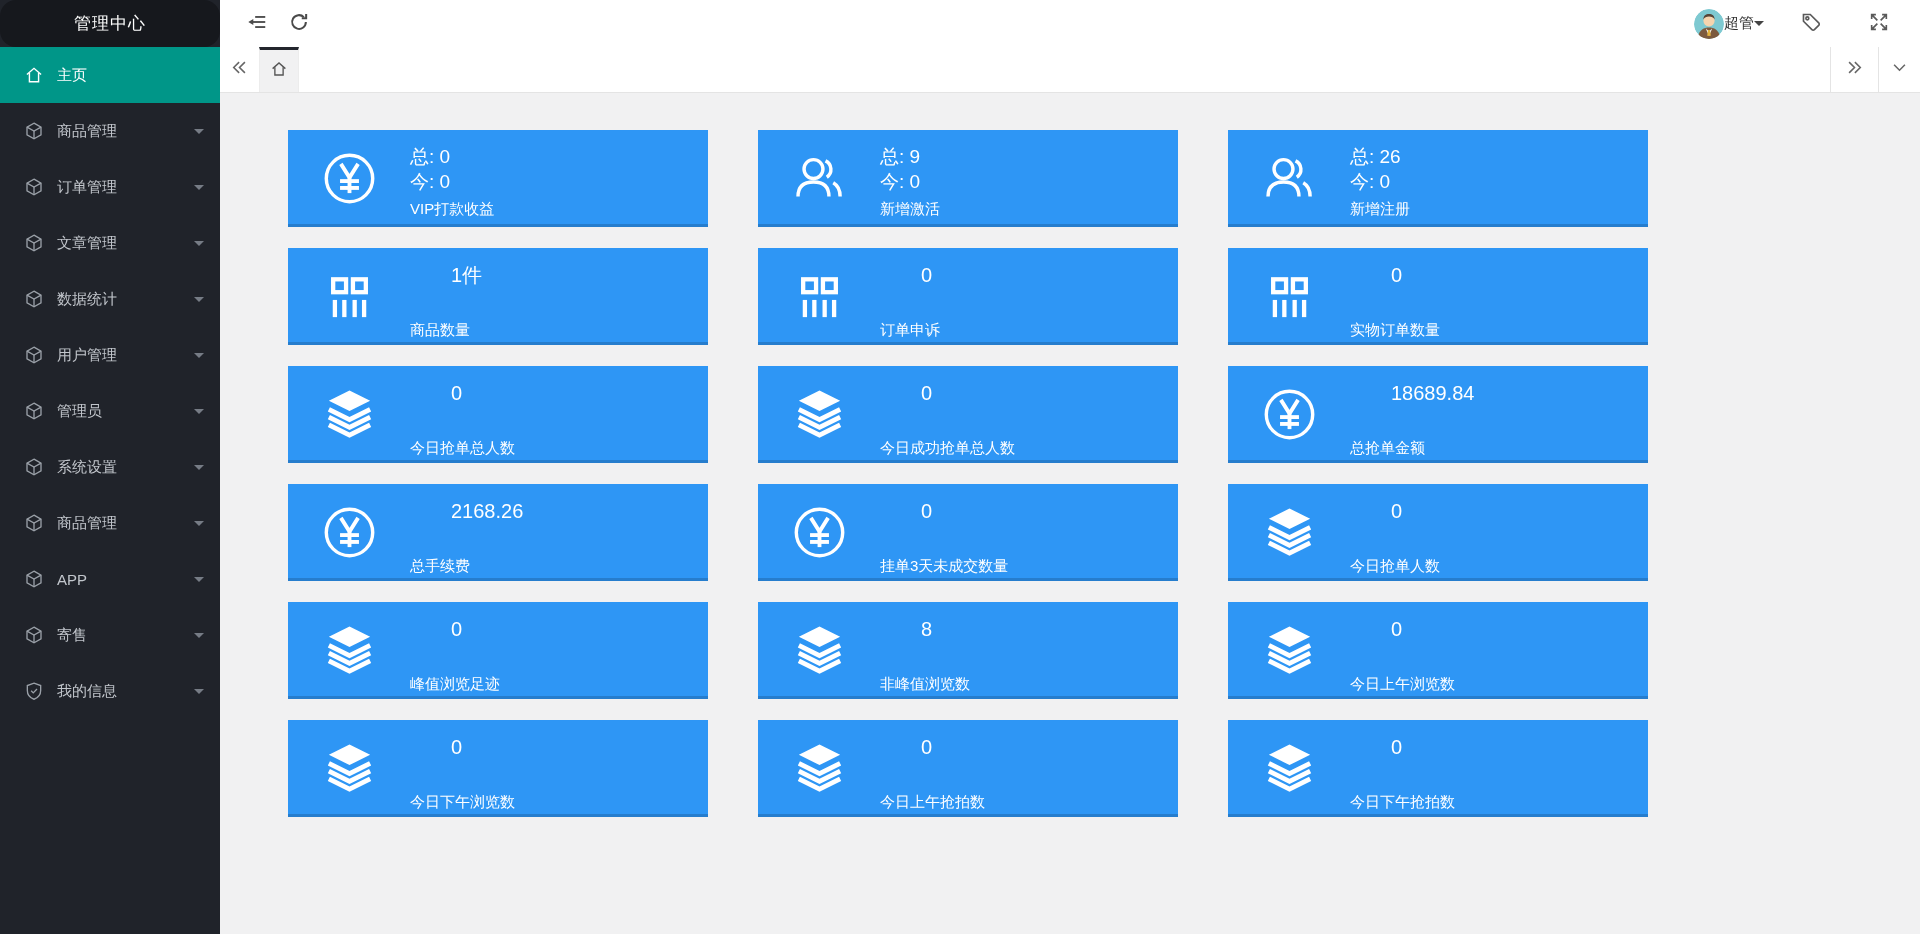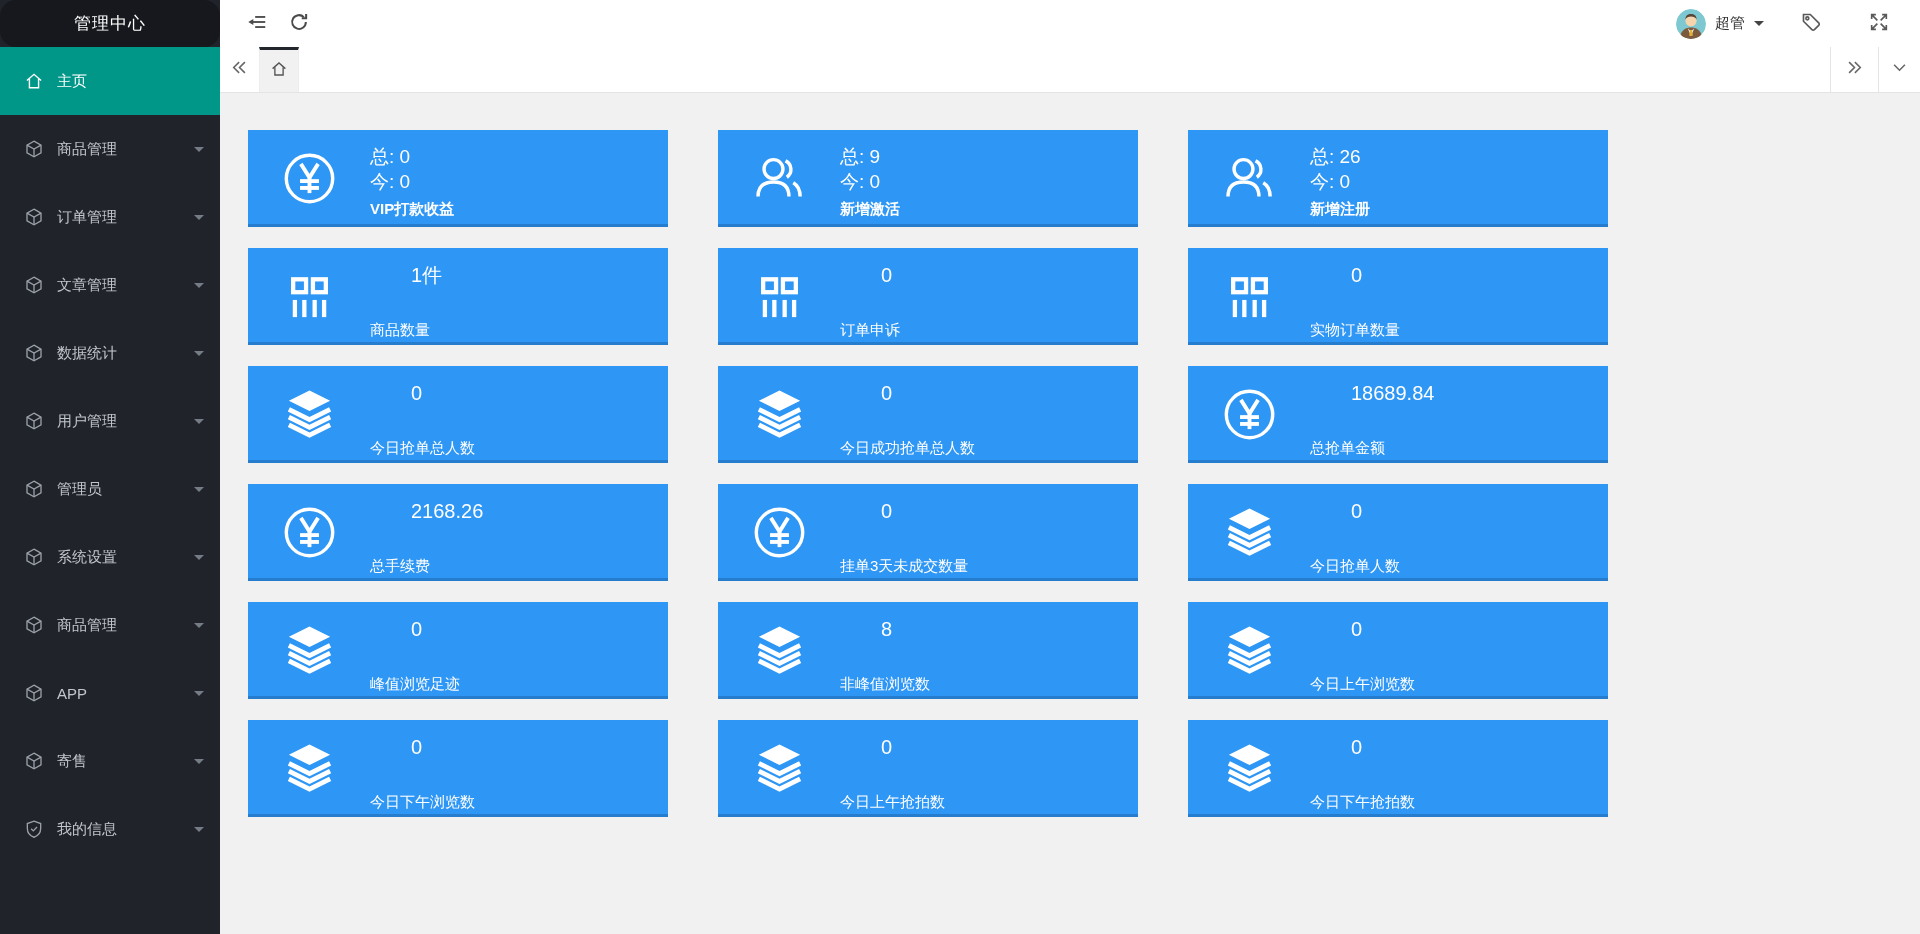--- a/index.html
+++ b/index.html
@@ -4,21 +4,21 @@
 <style>
   * { margin:0; padding:0; box-sizing:border-box; }
   html,body { width:1920px; height:934px; overflow:hidden;
     font-family:"Liberation Sans","DejaVu Sans",sans-serif; }
   .app { display:flex; width:1920px; height:934px; }
 
   
   .sidebar { width:220px; flex:none; background:#20232a; height:100%; }
   .sidebar-header { height:47px; line-height:47px; text-align:center;
     color:#ffffff; font-size:17px; background:#16181d; letter-spacing:1px;border-radius:16px; }
-  .nav-item { height:68px; display:flex; align-items:center;
+  .nav-item { height:56px; display:flex; align-items:center;
     padding:0 18px 0 24px; color:#c2c6cc; font-size:15px; cursor:pointer;
     position:relative; }
   .nav-item .nav-icon { width:20px; height:20px; margin-right:13px;
     color:#9aa0a8; display:inline-flex; }
   .nav-item .nav-icon svg { width:20px; height:20px; }
   .nav-item.active { background:#009688; color:#ffffff; }
   .nav-item.active .nav-icon { color:#ffffff; }
   .caret { position:absolute; right:16px; top:50%; margin-top:-2px;
     width:0; height:0; border:5px solid transparent; border-top-color:#767c85; }
 
@@ -26,21 +26,21 @@
   .main { flex:1; min-width:0; display:flex; flex-direction:column;
     background:#f1f1f2; }
 
   .topbar { height:47px; flex:none; background:#ffffff; display:flex;
     align-items:center; justify-content:space-between; padding:0 20px 0 16px; }
   .topbar-left { display:flex; align-items:center; }
   .tool-btn { width:42px; height:42px; display:flex; align-items:center;
     justify-content:center; color:#4a4a4a; cursor:pointer; }
   .tool-btn svg { width:22px; height:22px; }
   .topbar-right { display:flex; align-items:center; gap:26px; }
-  .user-chip { display:flex; align-items:center; gap:9px; cursor:pointer; }
+  .user-chip { display:flex; align-items:center; cursor:pointer; }
   .avatar { width:30px; height:30px; border-radius:50%; overflow:hidden;
     display:inline-flex; }
   .user-name { font-size:15px; color:#333; }
   .user-caret { width:0; height:0; border:5px solid transparent;
     border-top-color:#444; margin-top:5px; }
 
   .tabbar { height:46px; flex:none; background:#ffffff;
     border-bottom:1px solid #e4e4e4; display:flex; align-items:stretch; }
   .tab-scroll-btn { width:39px; display:flex; align-items:center;
     justify-content:center; color:#666; cursor:pointer; }
@@ -53,33 +53,33 @@
   .tabbar-spacer { flex:1; }
   .tab-right-btn { width:48px; border-left:1px solid #e4e4e4; display:flex;
     align-items:center; justify-content:center; color:#666; cursor:pointer; }
   .tab-right-btn.last { width:42px; }
   .tab-right-btn svg { width:17px; height:17px; }
 
   .page-title { padding:21px 0 15px 35px; font-size:27px; color:#6e777b;
     border-bottom:1px solid #5a5a5a; }
 
   
-  .stats-grid { padding:37px 0 0 28px; display:grid;
+  .stats-grid { padding:37px 0 0 68px; display:grid;
     grid-template-columns:repeat(3,420px); column-gap:50px; row-gap:21px; }
   .stat-card { width:420px; height:97px; background:#2e96f5; color:#fff;
     display:flex; align-items:center;
     box-shadow:inset 0 -3px 0 rgba(0,0,0,0.16); }
   .card-icon { width:122px; flex:none; display:flex; justify-content:center; }
   .card-icon svg { width:55px; height:55px; }
   .card-body { padding-top:10px; }
   .card-body.three { padding-top:6px; }
   .card-line { font-size:19px; line-height:25px; }
   .card-value { font-size:20px; line-height:22px;margin-left:41px; }
   .card-label { font-size:15px; line-height:20px; margin-top:34px; }
-  .card-body.three .card-label { margin-top:5px;font-weight:bold; }
+  .card-body.three .card-label { margin-top:5px; }
 </style>
 </head>
 <body>
 
 <div class="app">
 
   <div class="sidebar">
     <div class="sidebar-header">管理中心</div>
     <div>
         <div class="nav-item active">

